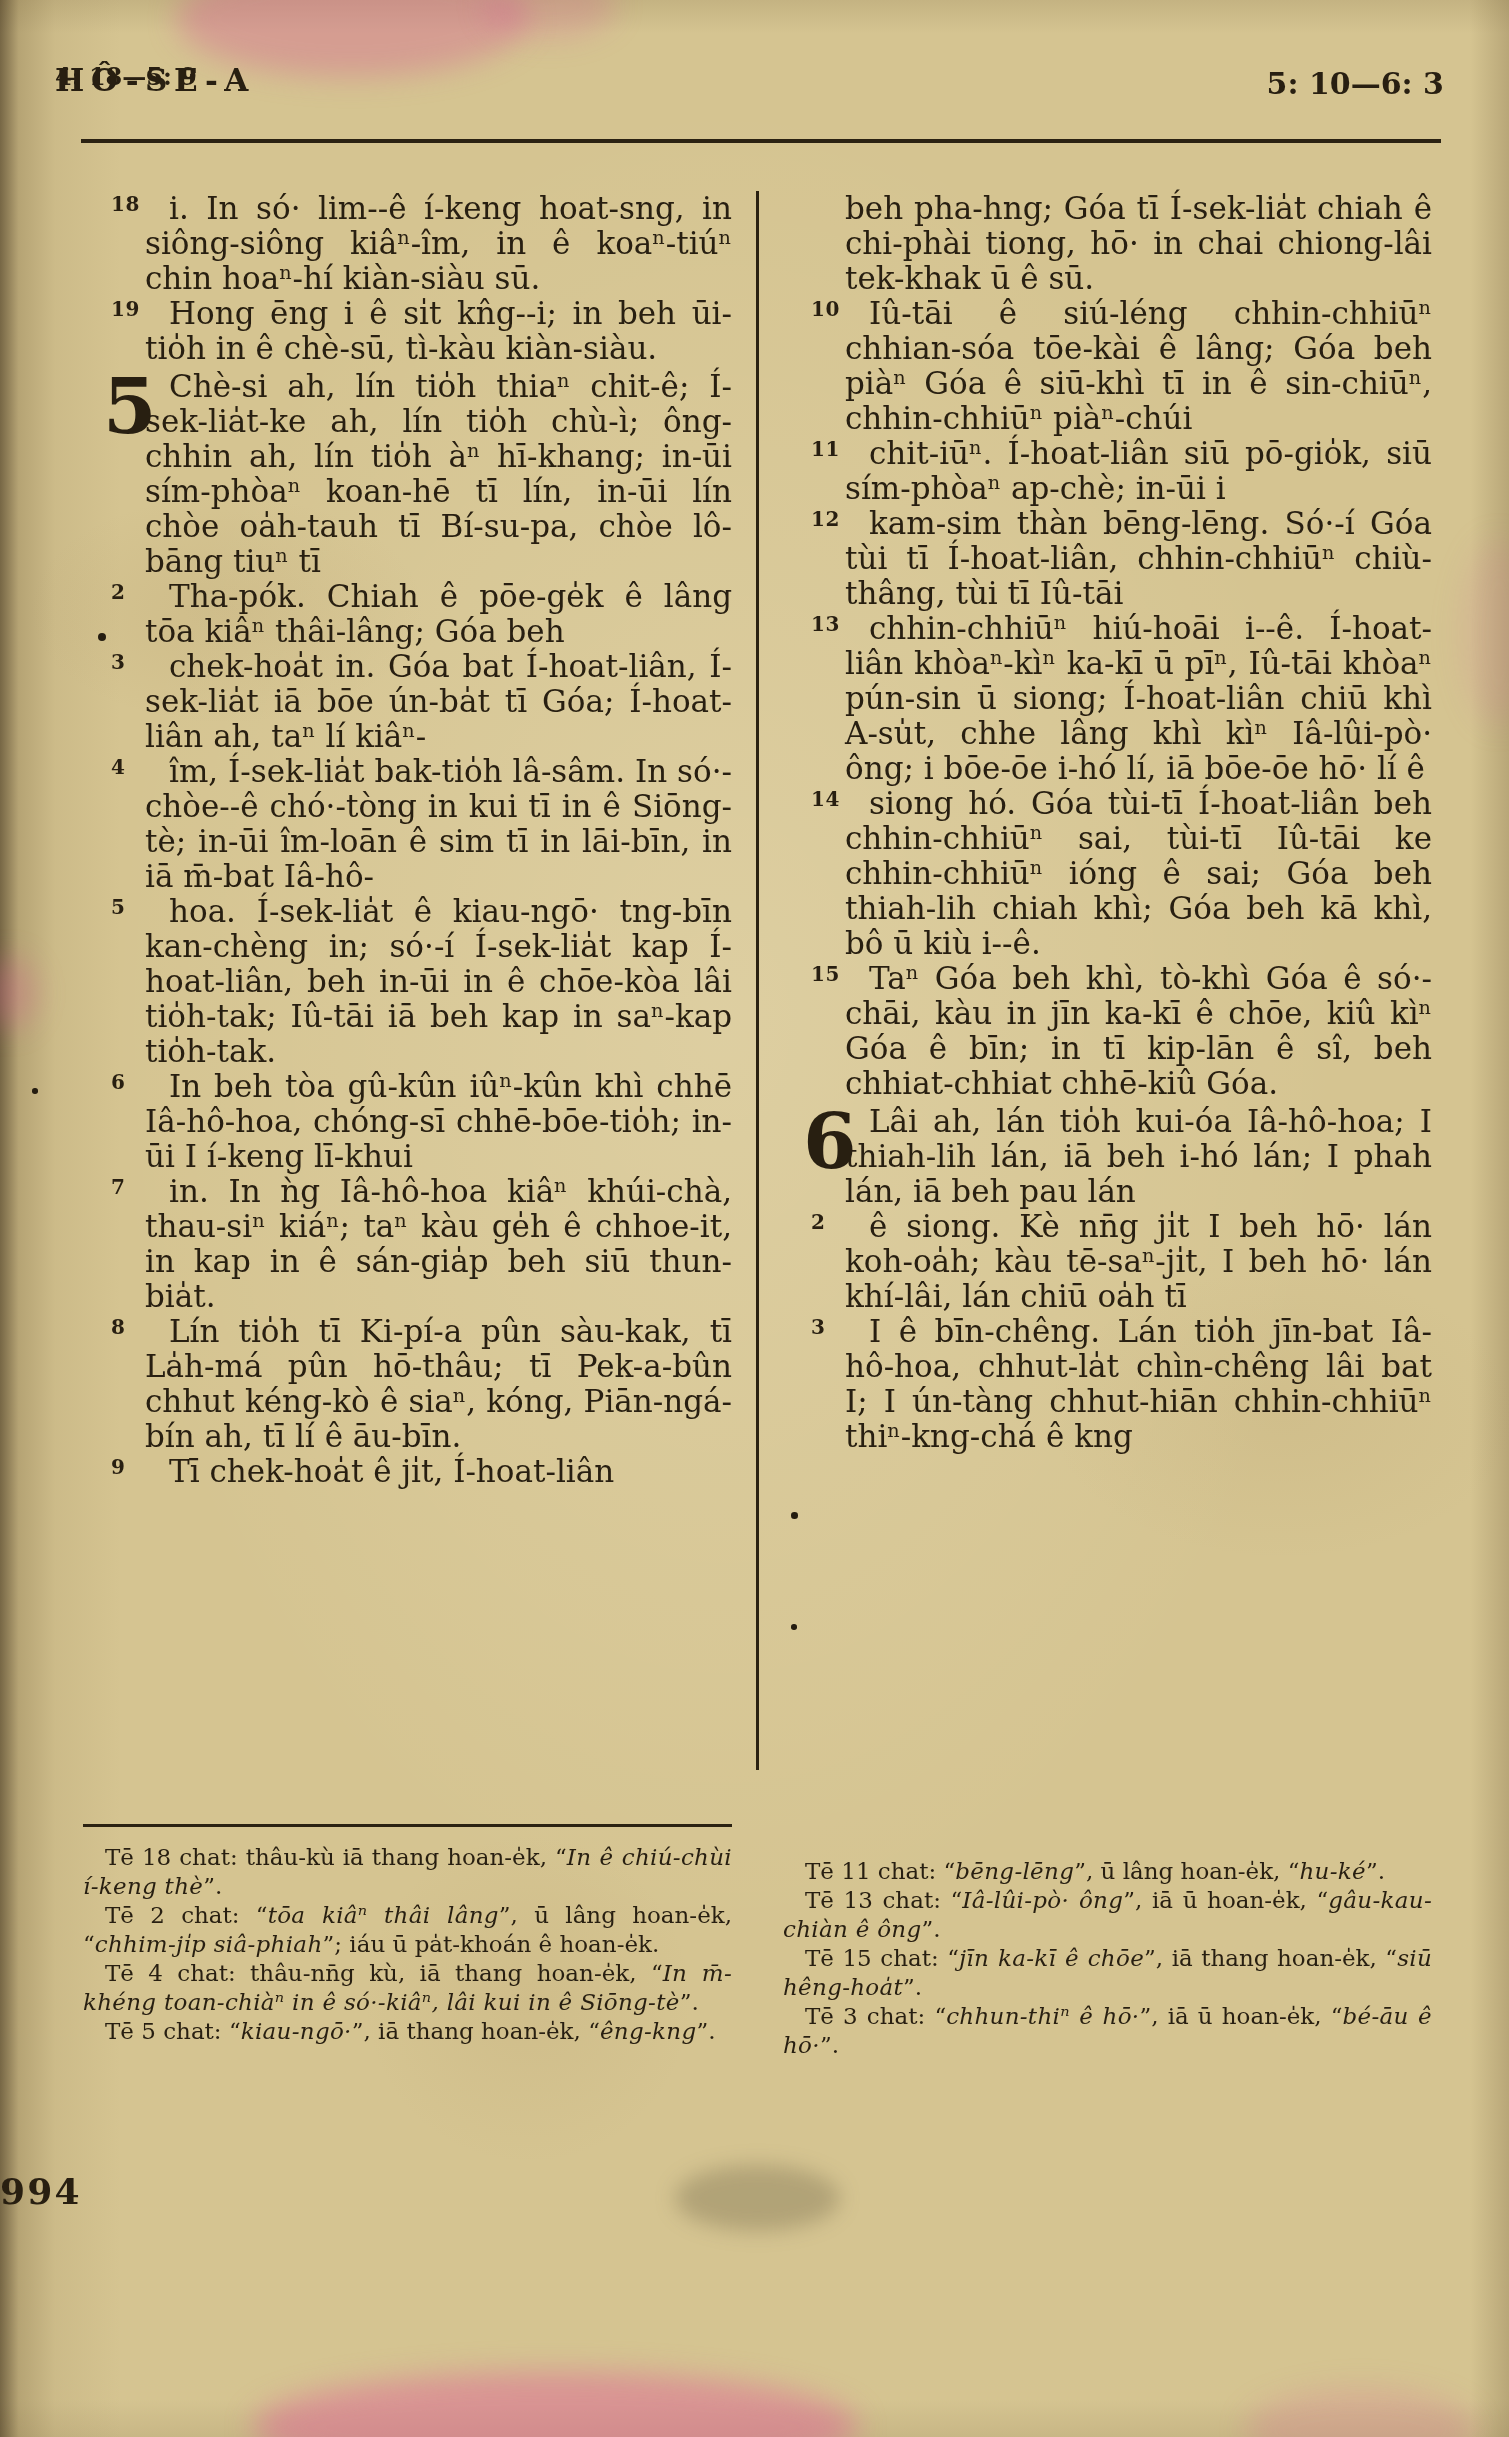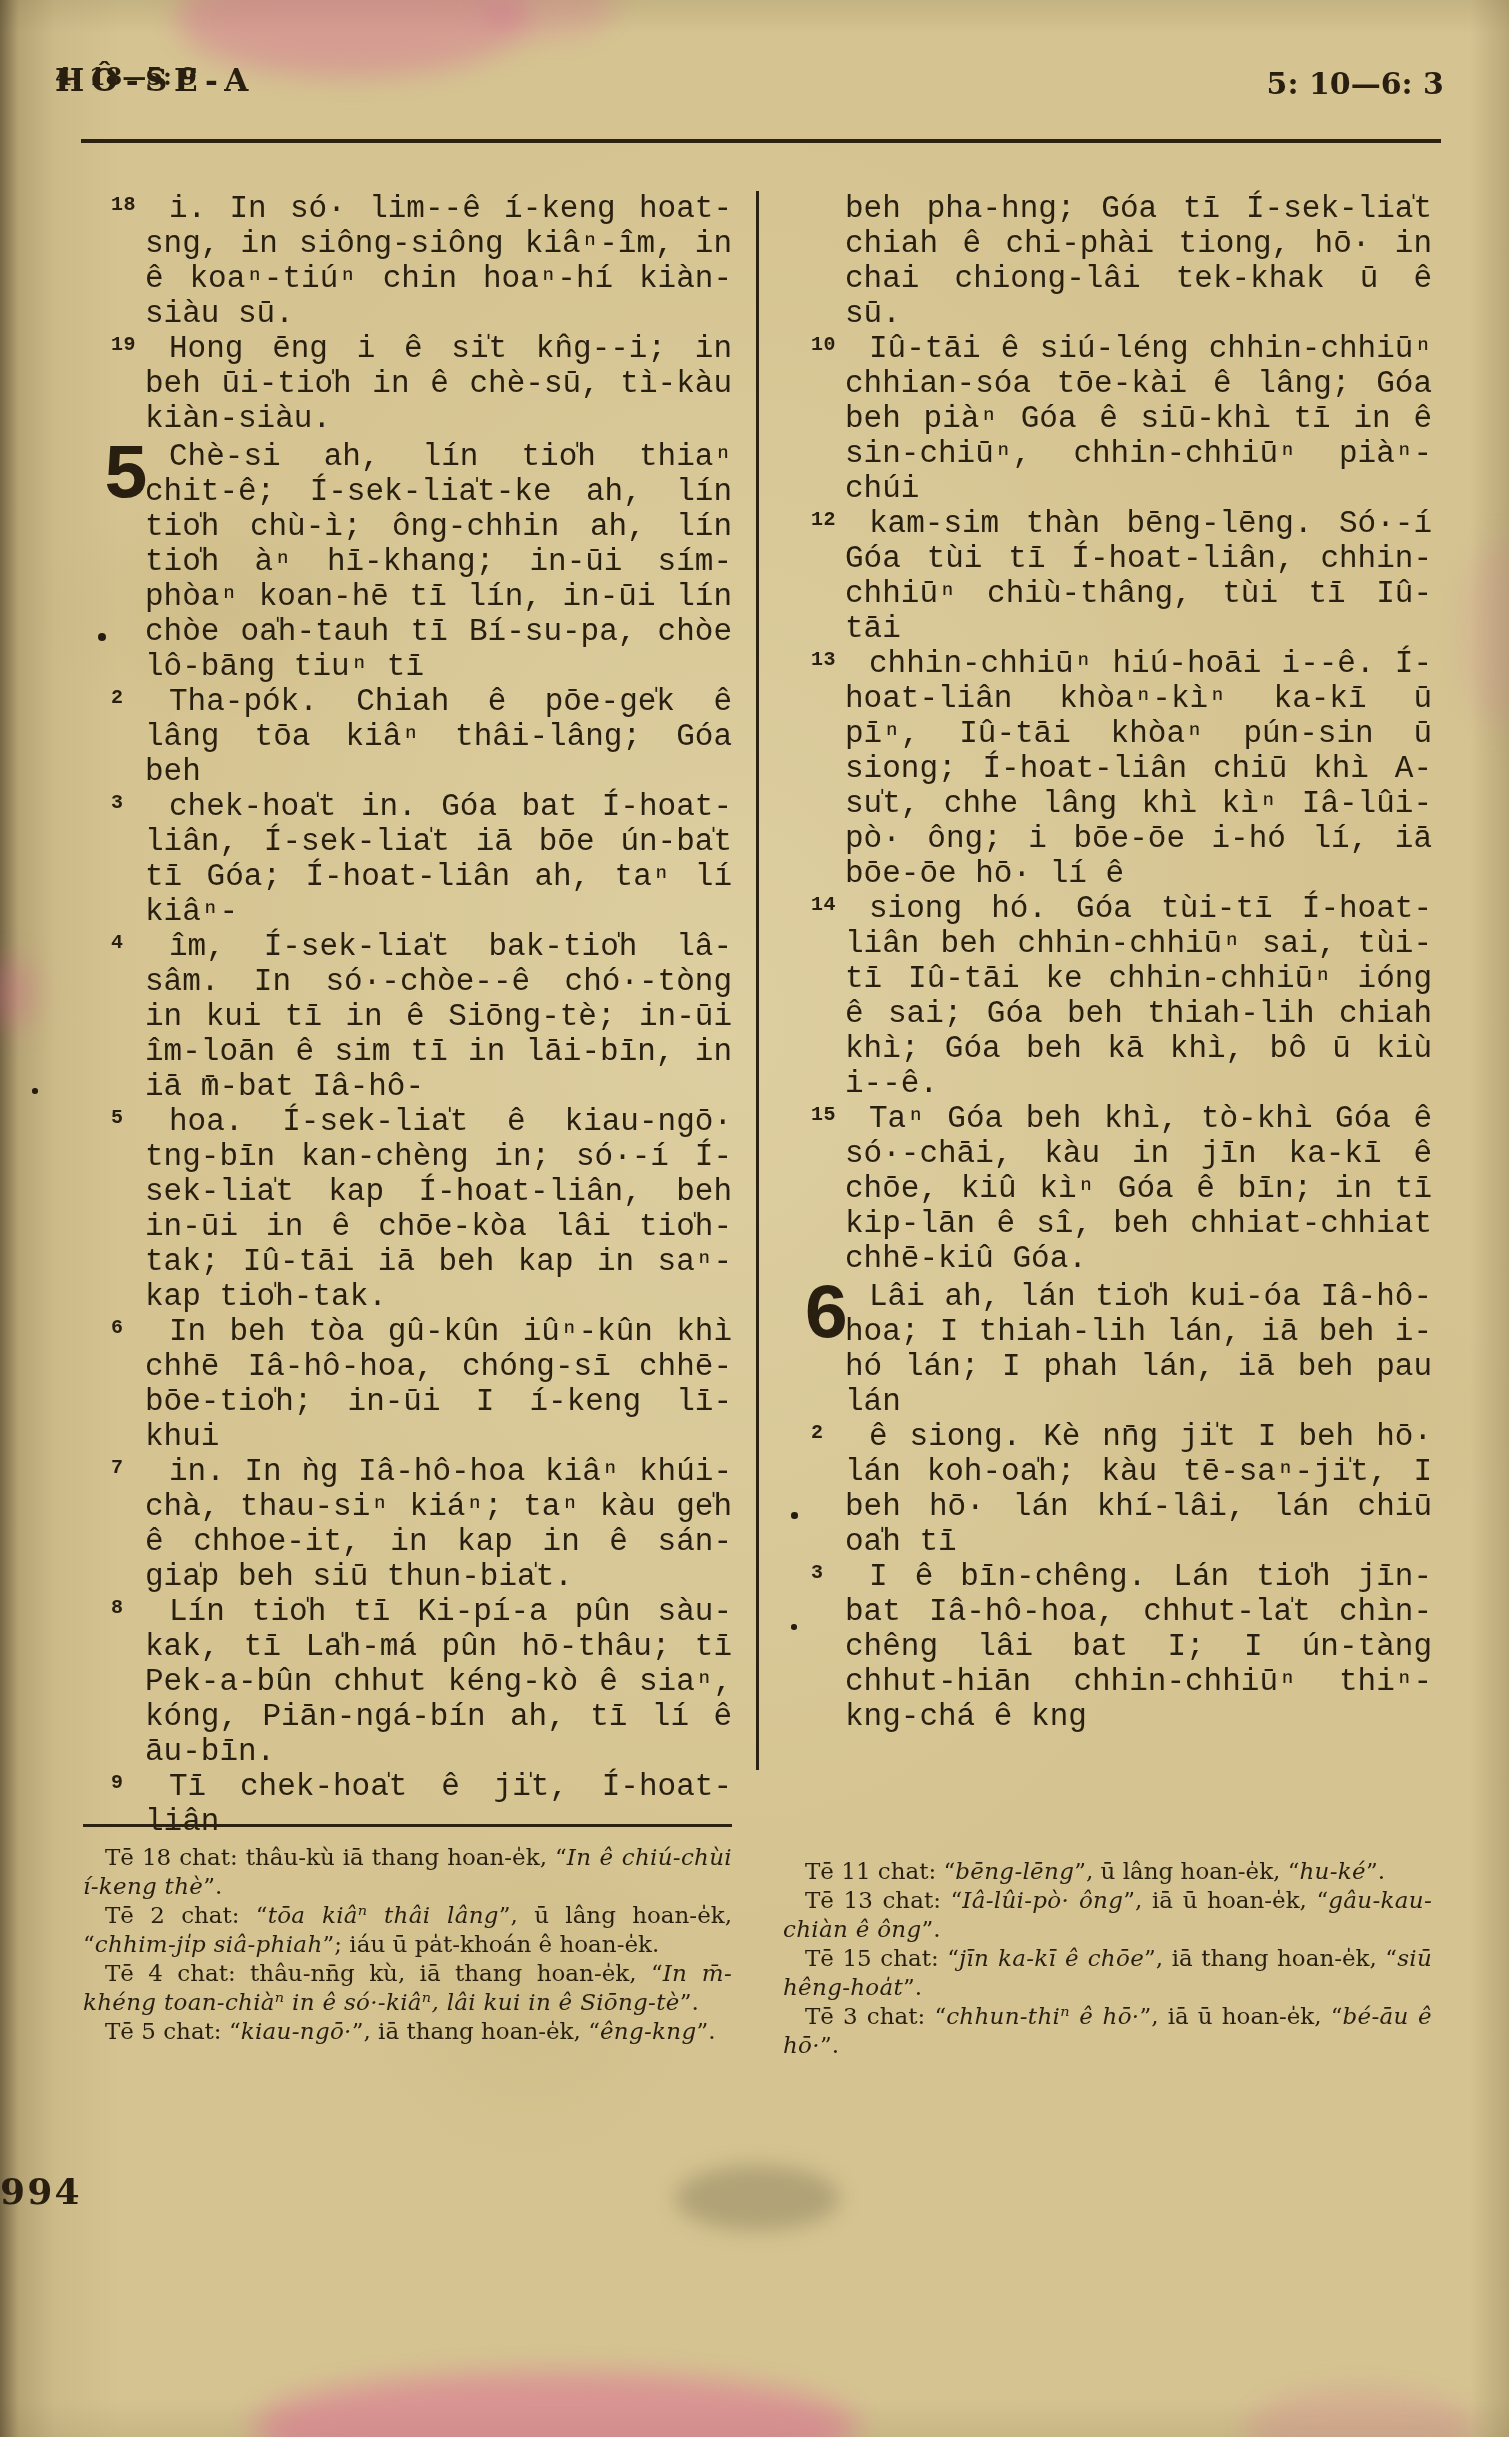--- a/index.html
+++ b/index.html
@@ -46,21 +46,21 @@
 
   
   .columns{
     position:absolute;top:191px;left:83px;width:1349px;
     display:grid;grid-template-columns:649px 51px 649px;
   }
   .divider{width:2.8px;height:1579px;background:#2b2212;margin:0 auto;}
   p.verse{
     margin:0 0 0 62px;position:relative;
     font-size:31px;line-height:35px;
-    text-align:justify;text-indent:24px;font-family:Liberation Mono, monospace;
+    text-align:justify;text-indent:24px;
   }
   p.cont{text-indent:0;}
   p.chapter-start{margin-top:3.3px;}
   .vnum{position:absolute;left:-58px;top:-4.4px;font-size:20px;font-weight:bold;letter-spacing:0.6px;}
   .chnum{position:absolute;left:-66px;top:-1.1px;font-size:77px;line-height:77px;font-weight:bold;}
 
   
   .footnotes{
     position:absolute;top:1824px;left:83px;width:1349px;
     display:grid;grid-template-columns:649px 51px 649px;
@@ -116,20 +116,21 @@
       <p class="verse"><span class="vnum">7</span>in. In ǹg Iâ-hô-hoa kiâⁿ khúi-chà, thau-siⁿ kiáⁿ; taⁿ kàu ge̍h ê chhoe-it, in kap in ê sán-gia̍p beh siū thun-bia̍t.</p>
       <p class="verse"><span class="vnum">8</span>Lín tio̍h tī Ki-pí-a pûn sàu-kak, tī La̍h-má pûn hō-thâu; tī Pek-a-bûn chhut kéng-kò ê siaⁿ, kóng, Piān-ngá-bín ah, tī lí ê āu-bīn.</p>
       <p class="verse"><span class="vnum">9</span>Tī chek-hoa̍t ê ji̍t, Í-hoat-liân</p>
     </div>
   <div>
       <div class="divider"></div>
     </div>
   <div class="col" id="col-right">
       <p class="verse cont">beh pha-hng; Góa tī Í-sek-lia̍t chiah ê chi-phài tiong, hō· in chai chiong-lâi tek-khak ū ê sū.</p>
       <p class="verse"><span class="vnum">10</span>Iû-tāi ê siú-léng chhin-chhiūⁿ chhian-sóa tōe-kài ê lâng; Góa beh piàⁿ Góa ê siū-khì tī in ê sin-chiūⁿ, chhin-chhiūⁿ piàⁿ-chúi</p>
+      <p class="verse"><span class="vnum">11</span>chit-iūⁿ. Í-hoat-liân siū pō-gio̍k, siū sím-phòaⁿ ap-chè; in-ūi i</p>
       <p class="verse"><span class="vnum">12</span>kam-sim thàn bēng-lēng. Só·-í Góa tùi tī Í-hoat-liân, chhin-chhiūⁿ chiù-thâng, tùi tī Iû-tāi</p>
       <p class="verse"><span class="vnum">13</span>chhin-chhiūⁿ hiú-hoāi i--ê. Í-hoat-liân khòaⁿ-kìⁿ ka-kī ū pīⁿ, Iû-tāi khòaⁿ pún-sin ū siong; Í-hoat-liân chiū khì A-su̍t, chhe lâng khì kìⁿ Iâ-lûi-pò· ông; i bōe-ōe i-hó lí, iā bōe-ōe hō· lí ê</p>
       <p class="verse"><span class="vnum">14</span>siong hó. Góa tùi-tī Í-hoat-liân beh chhin-chhiūⁿ sai, tùi-tī Iû-tāi ke chhin-chhiūⁿ ióng ê sai; Góa beh thiah-lih chiah khì; Góa beh kā khì, bô ū kiù i--ê.</p>
       <p class="verse"><span class="vnum">15</span>Taⁿ Góa beh khì, tò-khì Góa ê só·-chāi, kàu in jīn ka-kī ê chōe, kiû kìⁿ Góa ê bīn; in tī kip-lān ê sî, beh chhiat-chhiat chhē-kiû Góa.</p>
       <p class="verse chapter-start"><span class="chnum">6</span>Lâi ah, lán tio̍h kui-óa Iâ-hô-hoa; I thiah-lih lán, iā beh i-hó lán; I phah lán, iā beh pau lán</p>
       <p class="verse"><span class="vnum">2</span>ê siong. Kè nn̄g ji̍t I beh hō· lán koh-oa̍h; kàu tē-saⁿ-ji̍t, I beh hō· lán khí-lâi, lán chiū oa̍h tī</p>
       <p class="verse"><span class="vnum">3</span>I ê bīn-chêng. Lán tio̍h jīn-bat Iâ-hô-hoa, chhut-la̍t chìn-chêng lâi bat I; I ún-tàng chhut-hiān chhin-chhiūⁿ thiⁿ-kng-chá ê kng</p>
     </div>
 </main>
 

